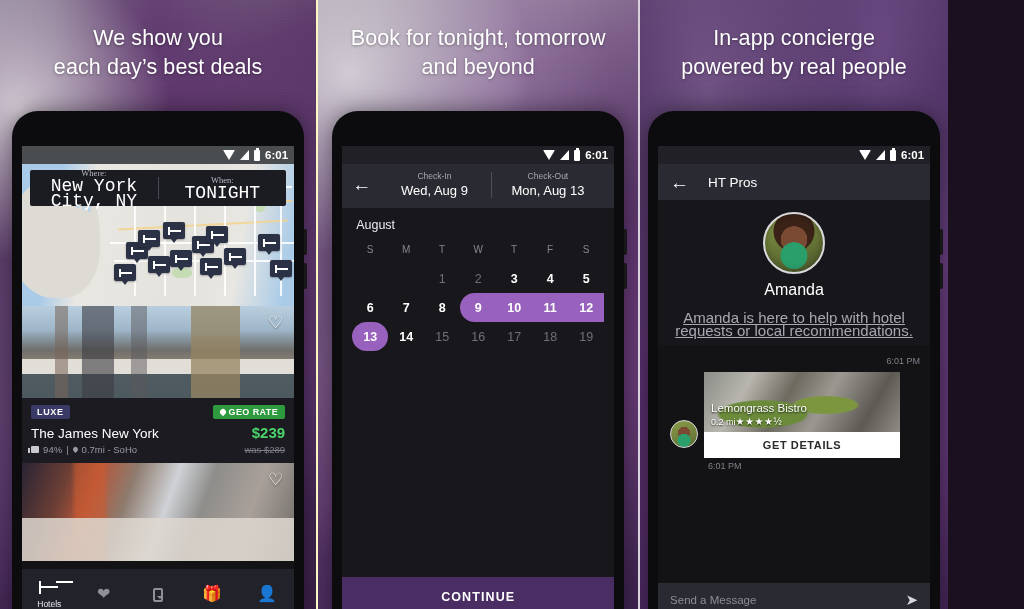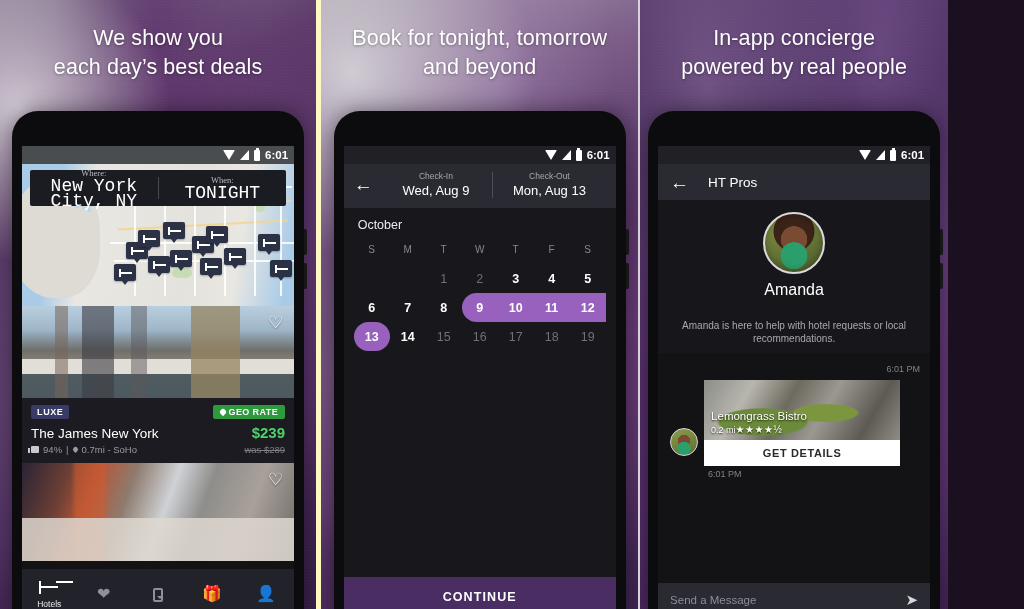--- a/index.html
+++ b/index.html
@@ -8,21 +8,21 @@
     overflow: hidden;
     font-family: "Liberation Sans", sans-serif;
     background: #1a1020;
   }
 
   .stage { position: relative; width: 948px; height: 609px; display: flex; }
 
   
   .panel { position: relative; height: 609px; overflow: hidden; }
   .panel.p1 { width: 341px; }
-  .panel.p2 { width: 349px; border-left: 5px solid #fef9c3; border-right: 2px solid #d8d2dc; }
+  .panel.p2 { width: 349px; border-left: 2px solid #fef9c3; border-right: 2px solid #d8d2dc; }
   .panel.p3 { width: 332px; }
 
   .bg { position: absolute; inset: 0; }
   .bg1 {
     background:
       radial-gradient(circle at 6% 18%, rgba(225,220,225,.85) 0%, rgba(190,180,195,0) 26%),
       radial-gradient(ellipse at 50% 8%, rgba(95,55,110,.85) 0%, rgba(70,35,85,0) 48%),
       radial-gradient(ellipse at 18% 62%, rgba(150,110,165,.55) 0%, rgba(120,80,140,0) 45%),
       radial-gradient(ellipse at 86% 40%, rgba(120,70,135,.65) 0%, rgba(90,50,110,0) 52%),
       linear-gradient(155deg, #8c7f96 0%, #5b3a68 22%, #3f2550 48%, #4a2a5c 72%, #3a2048 100%);
@@ -242,21 +242,21 @@
     width: 62px; height: 62px; border-radius: 50%; margin: 0 auto;
     background:
       radial-gradient(circle at 50% 72%, #2b9f6b 0 26%, rgba(43,159,107,0) 27%),
       radial-gradient(circle at 50% 44%, #7a4a33 0 30%, rgba(122,74,51,0) 31%),
       radial-gradient(circle at 50% 30%, #3c2318 0 40%, rgba(60,35,24,0) 42%),
       linear-gradient(160deg, #8a9c4a 0%, #6f7e3a 40%, #4d5a2c 100%);
     border: 2px solid #d9d9de;
     box-shadow: inset 0 0 8px rgba(0,0,0,.35);
   }
   .agent-name { color: #fff; font-size: 16px; margin-top: 7px; }
-  .agent-desc { color: #a8a8b2; font-size: 10px; line-height: 13px; margin-top: 20px; padding: 0 16px; }
+  .agent-desc { color: #a8a8b2; font-size: 15px; line-height: 13px; margin-top: 12px; padding: 0 16px; text-decoration: underline; }
 
   .chat { flex: 1; background: #131316; padding: 8px 10px 0 10px; position: relative; }
   .bub-out { background: #3c3c46; color: #e9e9ef; font-size: 11px; line-height: 15px;
     border-radius: 3px; padding: 7px 9px; max-width: 170px; margin-left: auto; }
   .ts { color: #81818b; font-size: 9px; text-align: right; margin-top: 3px; }
   .ts.l { text-align: left; margin-left: 40px; }
 
   .card-rest { margin-top: 6px; margin-left: 36px; width: 196px; position: relative; }
   .rest-img {
     height: 60px; position: relative; overflow: hidden;
@@ -480,21 +480,21 @@
             </div>
             <div class="date-div"></div>
             <div class="date-cell">
               <div class="date-lab">Check-Out</div>
               <div class="date-val">Mon, Aug 13</div>
             </div>
           </div>
         </div>
 
         <div class="cal">
-          <div class="cal-month">October</div>
+          <div class="cal-month">August</div>
           <div class="cal-grid" id="cal-grid">
               <div class="dow">S</div>
               <div class="dow">M</div>
               <div class="dow">T</div>
               <div class="dow">W</div>
               <div class="dow">T</div>
               <div class="dow">F</div>
               <div class="dow">S</div>
               <div class="day"></div>
               <div class="day"></div>

